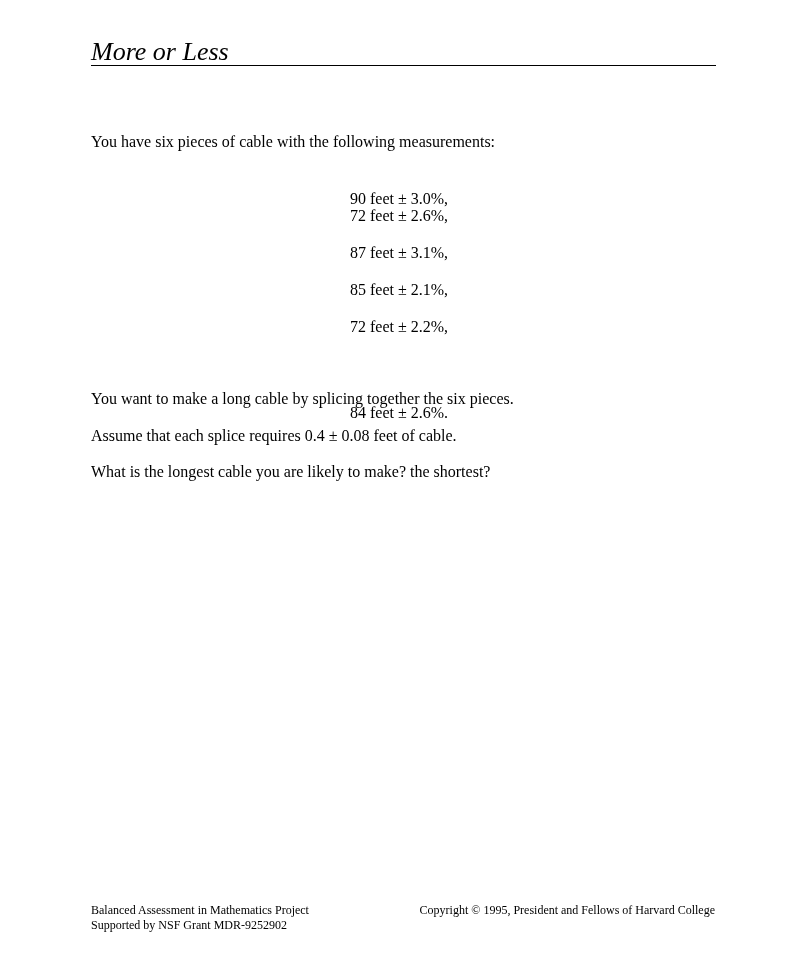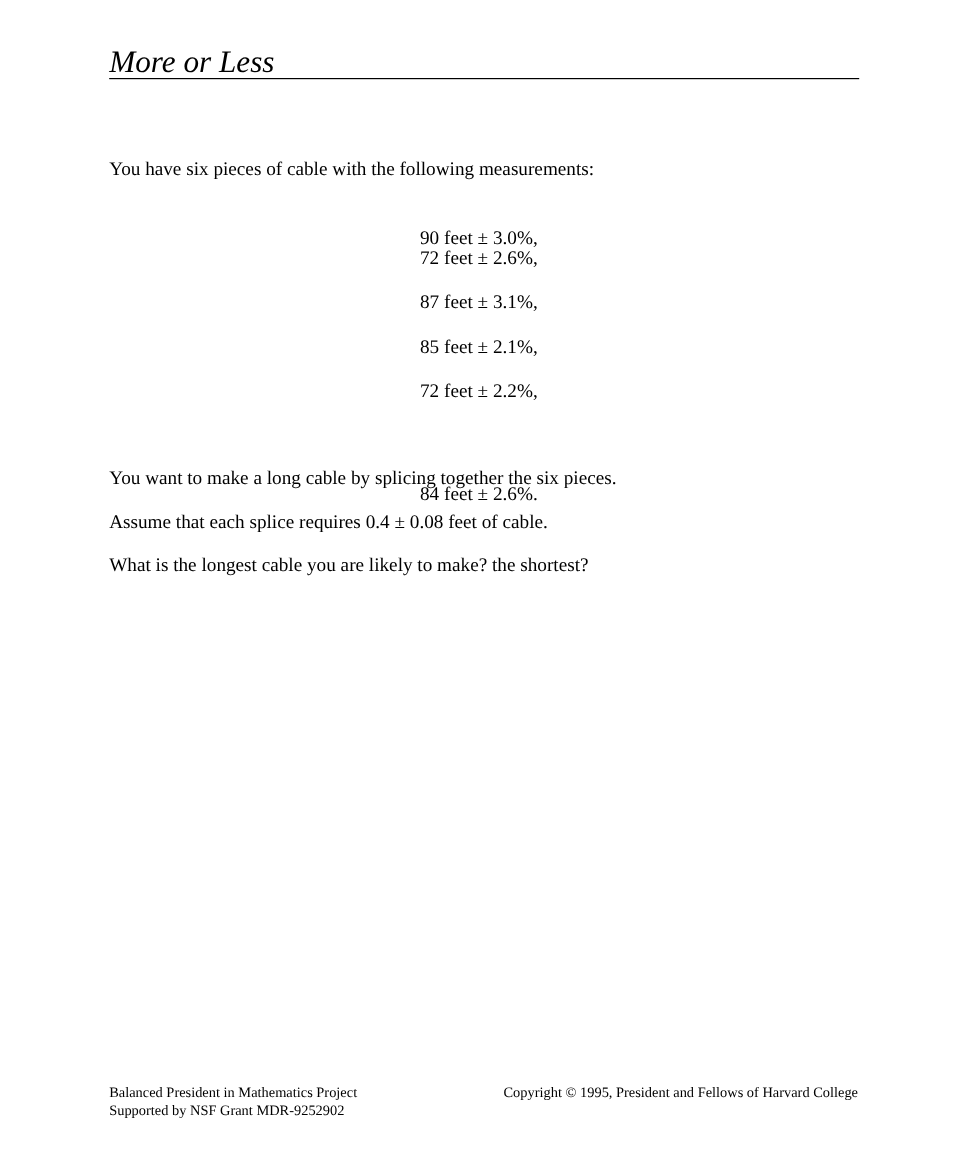--- a/index.html
+++ b/index.html
@@ -71,19 +71,19 @@
   <div class="measure" style="top:281px;">85 feet ± 2.1%,</div>
   <div class="measure" style="top:318px;">72 feet ± 2.2%,</div>
   <div class="measure" style="top:368px;margin-top:36px;">84 feet ± 2.6%.</div>
 </div>
 
 <div class="para" style="top:390px;">You want to make a long cable by splicing together the six pieces.</div>
 <div class="para" style="top:427px;">Assume that each splice requires 0.4 ± 0.08 feet of cable.</div>
 <div class="para" style="top:463px;">What is the longest cable you are likely to make? the shortest?</div>
 
 <div class="footer footer-left">
-  <div>Balanced President in Mathematics Project</div>
+  <div>Balanced Assessment in Mathematics Project</div>
   <div>Supported by NSF Grant MDR-9252902</div>
 </div>
 
 <div class="footer footer-right">
   <div>Copyright © 1995, President and Fellows of Harvard College</div>
 </div>
 
 </body></html>

